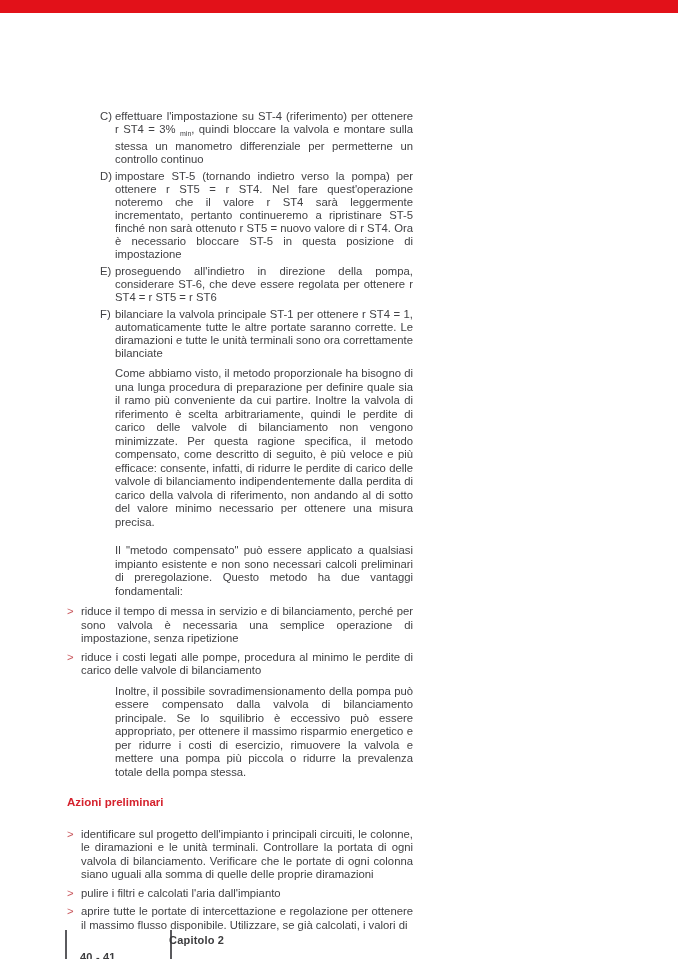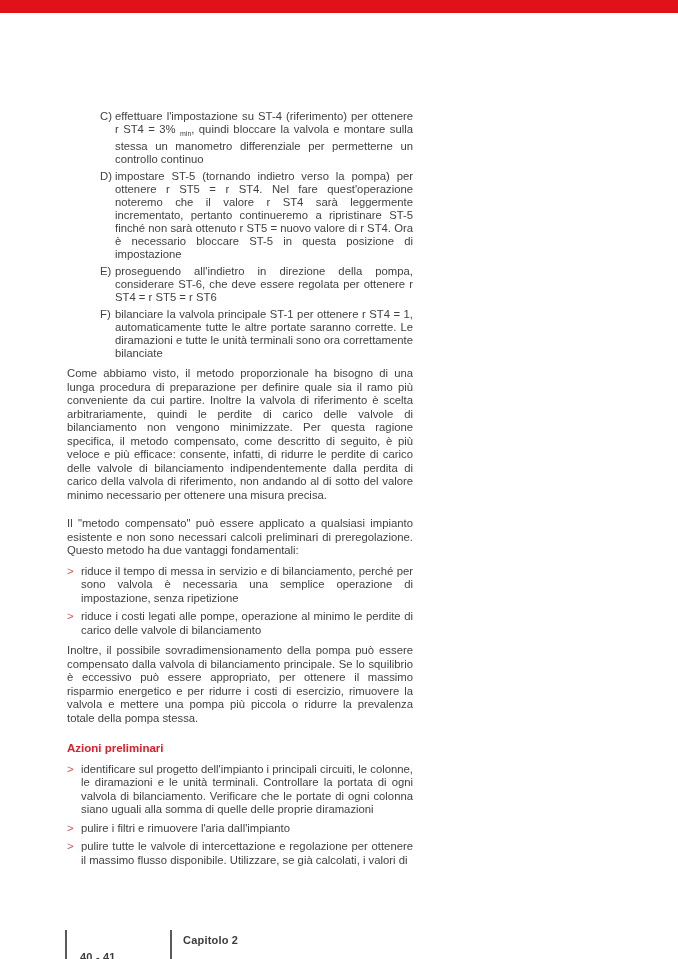--- a/index.html
+++ b/index.html
@@ -19,51 +19,51 @@
   }
   .content {
     position:absolute; left:67px; top:110px; width:346px;
     font-size:11.3px; line-height:13.5px;
   }
   .lettered-list { margin-left:33px; }
   .lettered-item { display:flex; margin-bottom:4px; line-height:13px; }
   .letter-label { flex:0 0 15px; }
   .letter-text { flex:1; text-align:justify; }
   .sub { font-size:7px; vertical-align:sub; }
-  .para { text-align:justify; margin-top:7px; }
+  .para { text-align:justify; margin-top:7px;margin-left:48px; }
   .section-heading {
     margin-top:21px;
     color:#c2464b;
     font-size:14.5px; font-weight:bold;
     letter-spacing:1.6px;
     line-height:16px;
   }
   .para-after-heading { margin-top:15px; }
   .bullet-list { margin-top:7px; }
   .bullet-item { display:flex; margin-bottom:5px; }
   .bullet-marker { flex:0 0 14px; color:#c9595f; }
   .bullet-text { flex:1; text-align:justify; }
   .subsection-heading {
-    margin-top:17px; margin-bottom:7px;
+    margin-top:17px; margin-bottom:18px;
     color:#d5222d; font-weight:bold;
     font-size:11.5px;
   }
   .footer-bar {
     position:absolute; width:2px; height:29px; top:930px;
     background:#5a5a5e;
   }
   .footer-bar.b1 { left:65px; }
   .footer-bar.b2 { left:170px; }
   .footer-text {
     position:absolute; top:934px;
     font-size:11px; font-weight:bold; color:#3c3c3e;
     letter-spacing:0.2px;
   }
   .footer-text.pages { left:80px;margin-top:17px; }
-  .footer-text.chapter { left:183px; }
+  .footer-text.chapter { left:169px; }
 </style>
 </head>
 <body>
 
 <div class="page">
 
   <div class="topbar"></div>
 
   <div class="content">
 
@@ -96,40 +96,40 @@
 
     <div class="para para-after-heading">Il "metodo compensato" può essere applicato a qualsiasi impianto esistente e non sono necessari calcoli preliminari di preregolazione. Questo metodo ha due vantaggi fondamentali:</div>
 
     <div class="bullet-list">
       <div class="bullet-item">
         <div class="bullet-marker">&gt;</div>
         <div class="bullet-text">riduce il tempo di messa in servizio e di bilanciamento, perché per sono valvola è necessaria una semplice operazione di impostazione, senza ripetizione</div>
       </div>
       <div class="bullet-item">
         <div class="bullet-marker">&gt;</div>
-        <div class="bullet-text">riduce i costi legati alle pompe, operazione al minimo le perdite di carico delle valvole di bilanciamento</div>
+        <div class="bullet-text">riduce i costi legati alle pompe, procedura al minimo le perdite di carico delle valvole di bilanciamento</div>
       </div>
     </div>
 
     <div class="para">Inoltre, il possibile sovradimensionamento della pompa può essere compensato dalla valvola di bilanciamento principale. Se lo squilibrio è eccessivo può essere appropriato, per ottenere il massimo risparmio energetico e per ridurre i costi di esercizio, rimuovere la valvola e mettere una pompa più piccola o ridurre la prevalenza totale della pompa stessa.</div>
 
     <div class="subsection-heading">Azioni preliminari</div>
 
     <div class="bullet-list">
       <div class="bullet-item">
         <div class="bullet-marker">&gt;</div>
         <div class="bullet-text">identificare sul progetto dell'impianto i principali circuiti, le colonne, le diramazioni e le unità terminali. Controllare la portata di ogni valvola di bilanciamento. Verificare che le portate di ogni colonna siano uguali alla somma di quelle delle proprie diramazioni</div>
       </div>
       <div class="bullet-item">
         <div class="bullet-marker">&gt;</div>
-        <div class="bullet-text">pulire i filtri e rimuovere l'aria dall'impianto</div>
+        <div class="bullet-text">pulire i filtri e calcolati l'aria dall'impianto</div>
       </div>
       <div class="bullet-item">
         <div class="bullet-marker">&gt;</div>
-        <div class="bullet-text">pulire tutte le valvole di intercettazione e regolazione per ottenere il massimo flusso disponibile. Utilizzare, se già calcolati, i valori di</div>
+        <div class="bullet-text">aprire tutte le portate di intercettazione e regolazione per ottenere il massimo flusso disponibile. Utilizzare, se già calcolati, i valori di</div>
       </div>
     </div>
 
   </div>
 
   <div class="footer-bar b1"></div>
   <div class="footer-text pages">40 - 41</div>
   <div class="footer-bar b2"></div>
   <div class="footer-text chapter">Capitolo 2</div>
 

